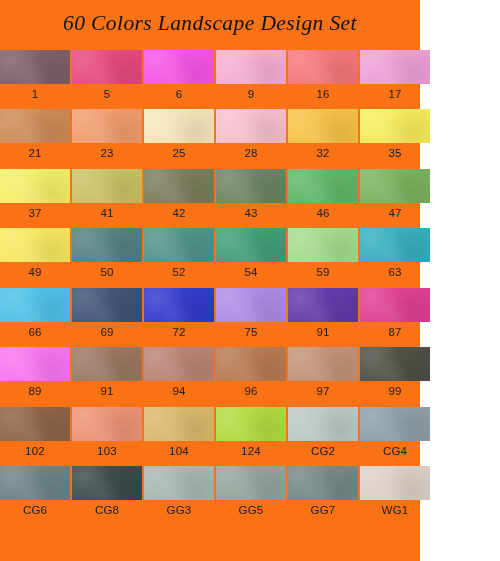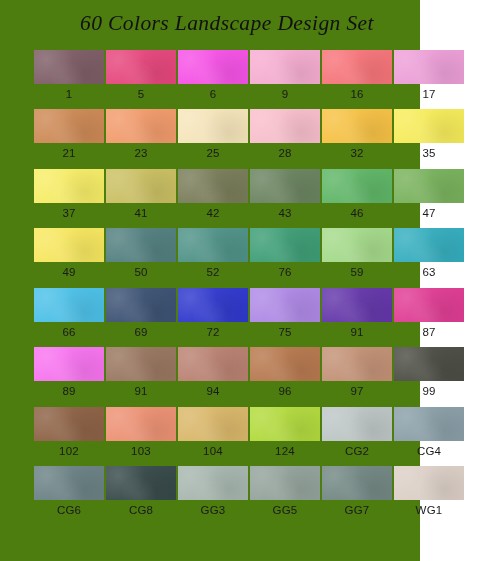--- a/index.html
+++ b/index.html
@@ -13,23 +13,22 @@
     height: 561px;
     overflow: hidden;
     font-family: "Liberation Sans", sans-serif;
     -webkit-font-smoothing: antialiased;
   }
 
   #page {
     position: relative;
     width: 420px;
     height: 561px;
-    background: #4d7c0f;
+    background: #f97316;
     box-sizing: border-box;
-    padding-left: 34px;
   }
 
   #title {
     width: 100%;
     text-align: center;
     font-family: "Liberation Serif", serif;
     font-style: italic;
     font-weight: 400;
     font-size: 21.5px;
     letter-spacing: 0.4px;
@@ -179,21 +178,21 @@
       <div class="cell">
         <div class="swatch" style="background-color: rgb(83, 128, 128);"></div>
         <div class="label">50</div>
       </div>
       <div class="cell">
         <div class="swatch" style="background-color: rgb(79, 147, 136);"></div>
         <div class="label">52</div>
       </div>
       <div class="cell">
         <div class="swatch" style="background-color: rgb(61, 159, 118);"></div>
-        <div class="label">76</div>
+        <div class="label">54</div>
       </div>
       <div class="cell">
         <div class="swatch" style="background-color: rgb(166, 220, 139);"></div>
         <div class="label">59</div>
       </div>
       <div class="cell">
         <div class="swatch" style="background-color: rgb(52, 175, 192);"></div>
         <div class="label">63</div>
       </div>
       <div class="cell">

